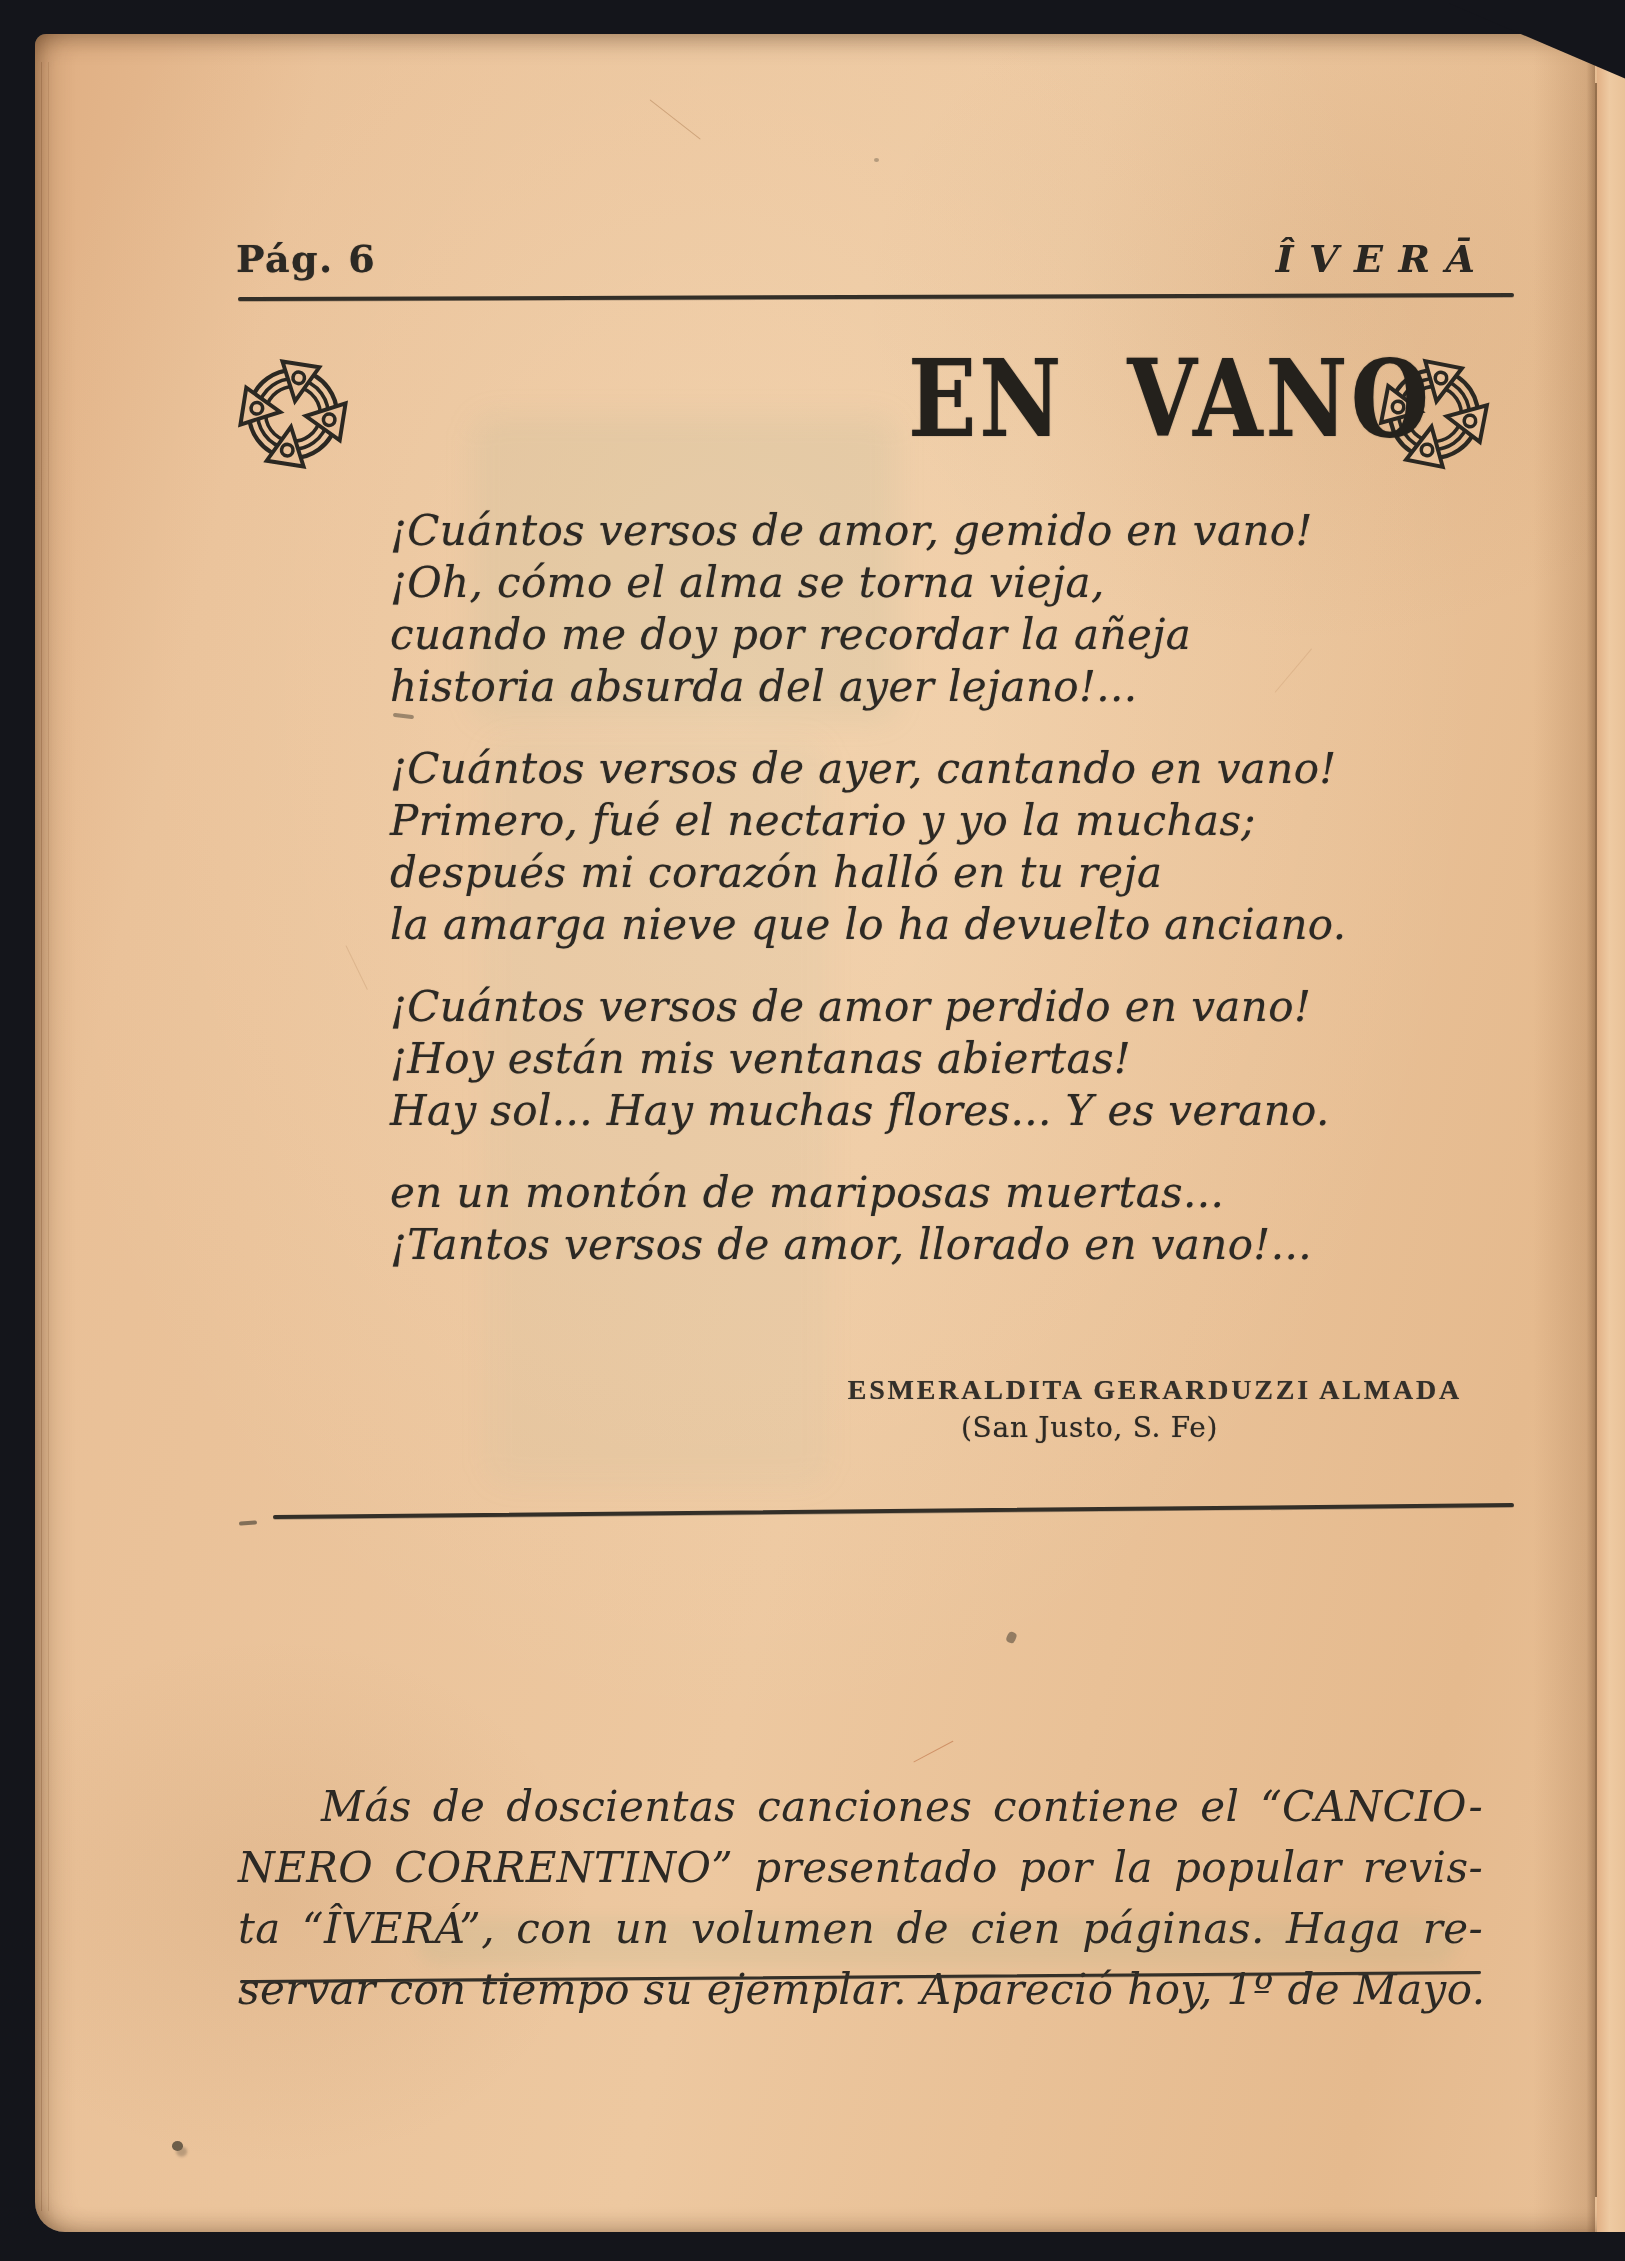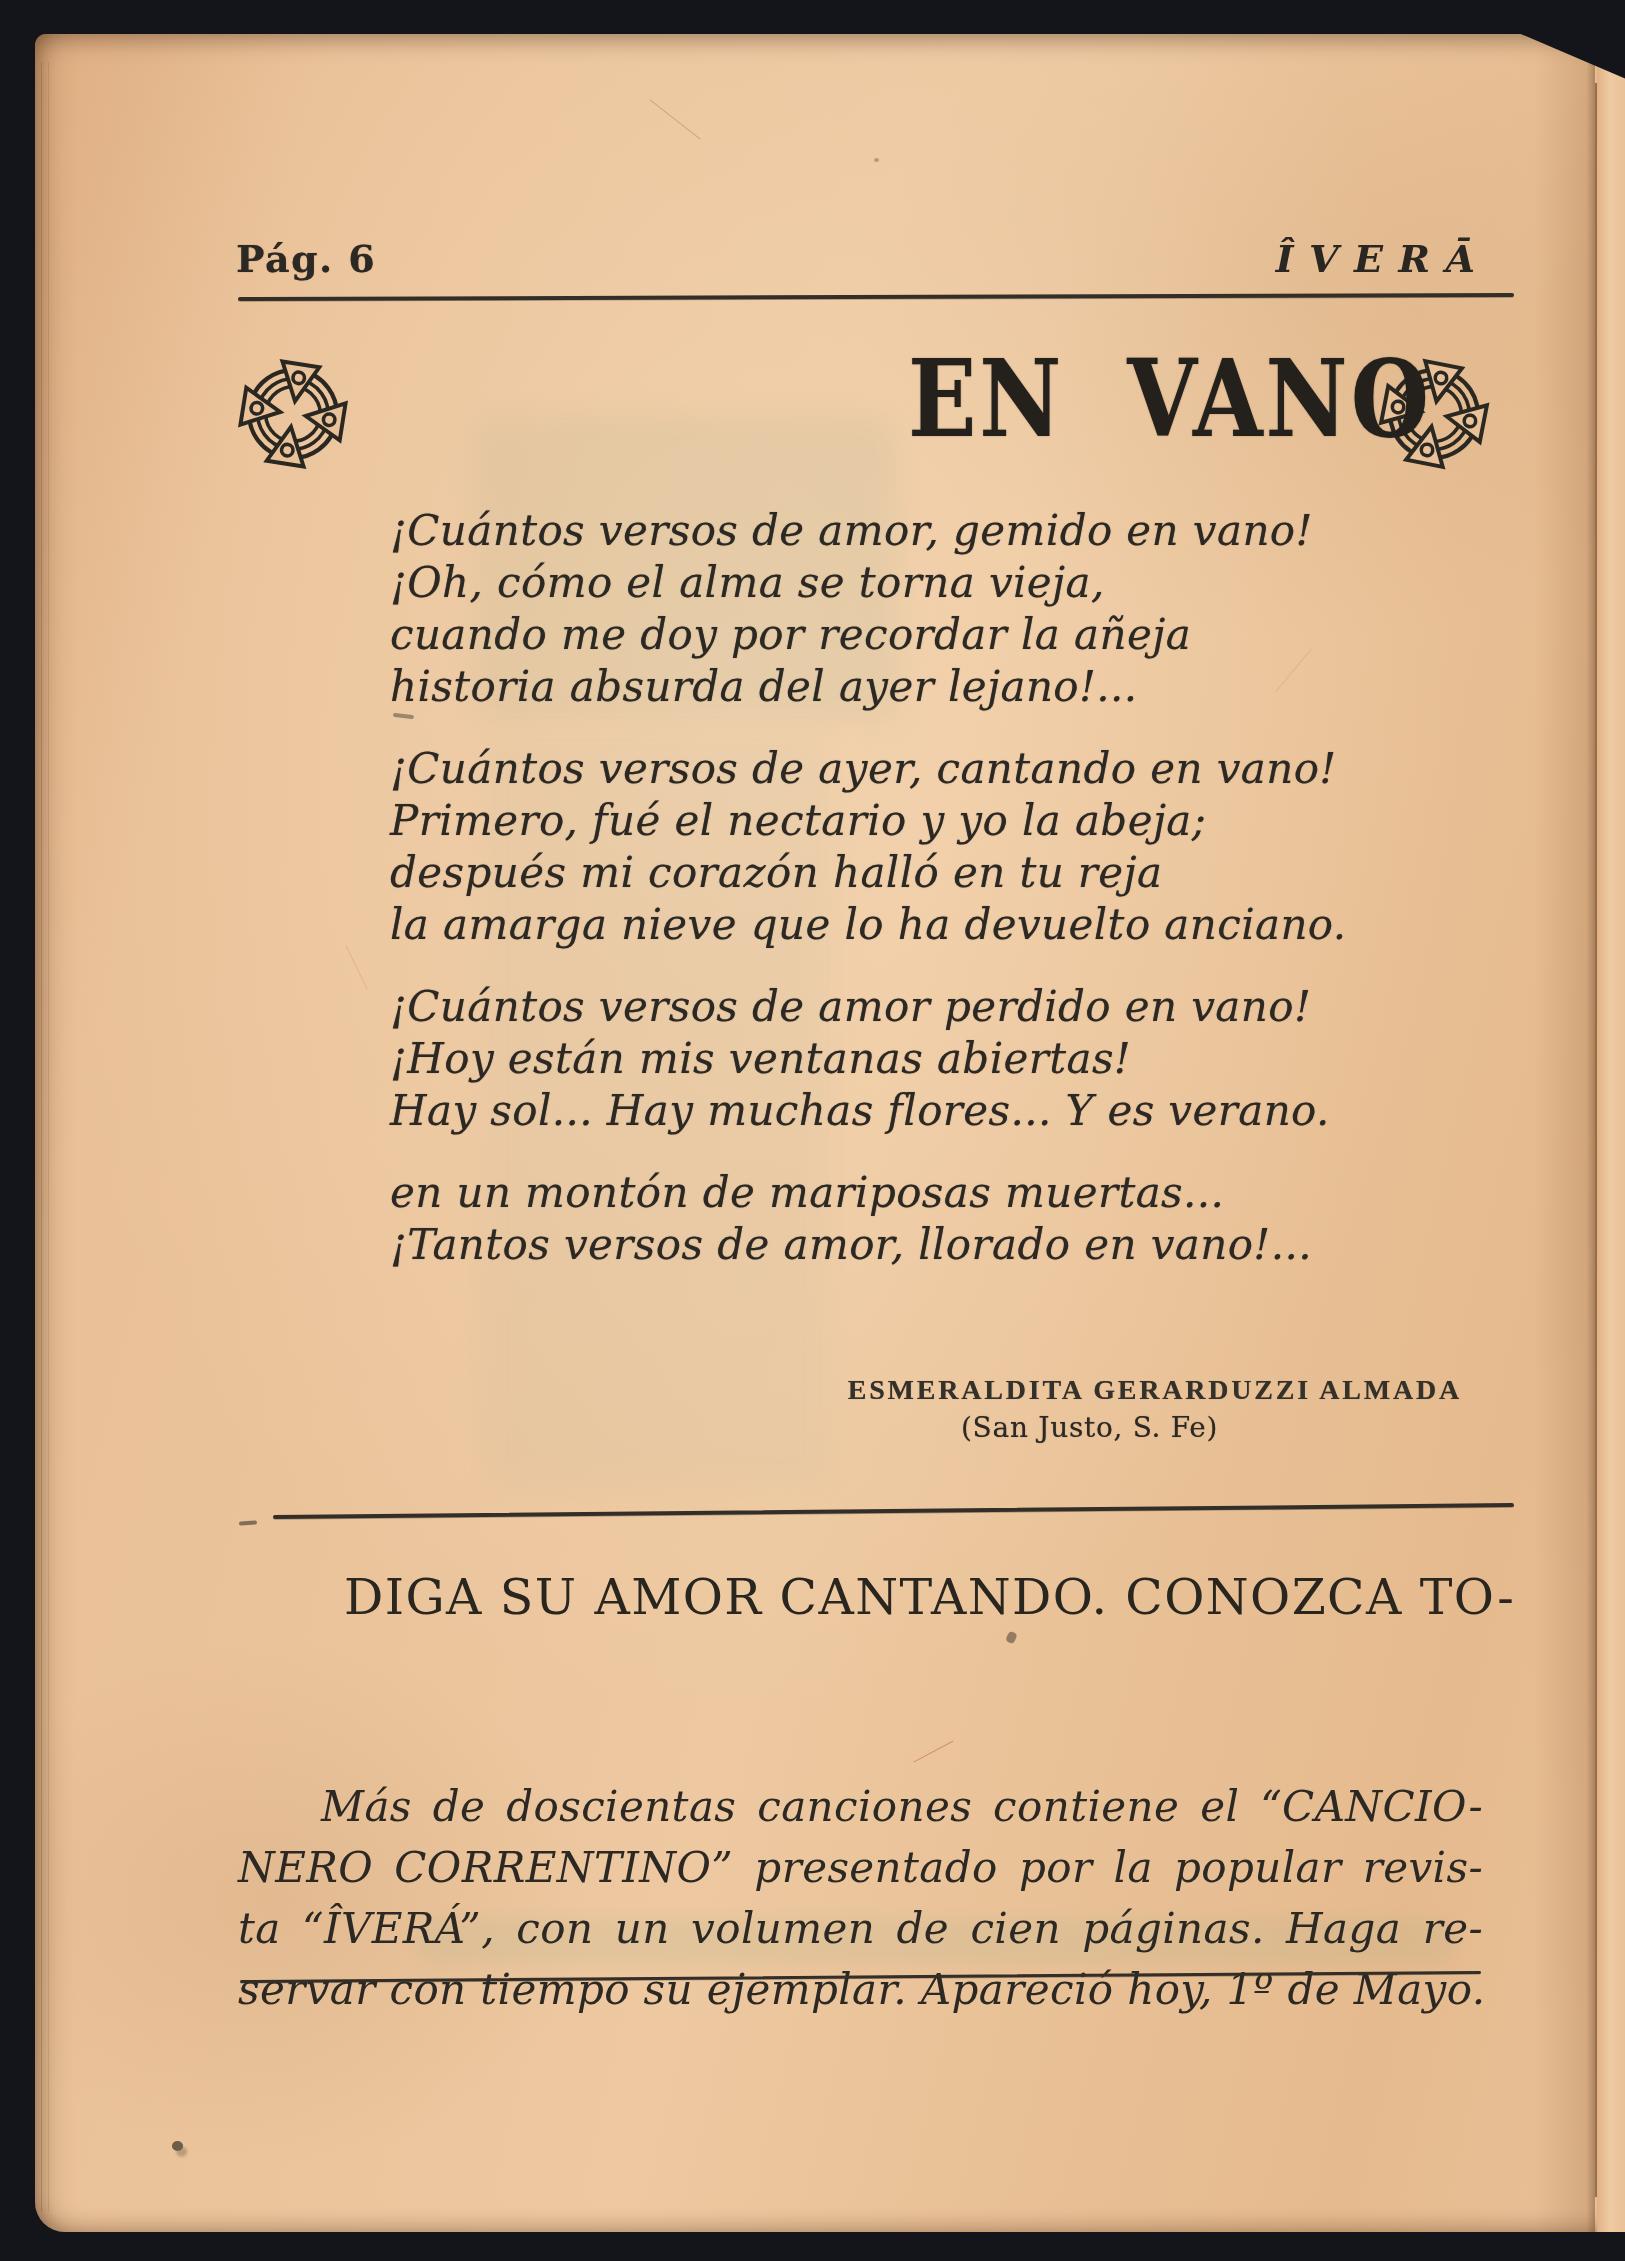--- a/index.html
+++ b/index.html
@@ -135,41 +135,40 @@
 
     <div class="poem ink">
       <div class="stanza">
         <div class="line">¡Cuántos versos de amor, gemido en vano!</div>
         <div class="line">¡Oh, cómo el alma se torna vieja,</div>
         <div class="line">cuando me doy por recordar la añeja</div>
         <div class="line">historia absurda del ayer lejano!...</div>
       </div>
       <div class="stanza">
         <div class="line">¡Cuántos versos de ayer, cantando en vano!</div>
-        <div class="line">Primero, fué el nectario y yo la abeja;</div>
+        <div class="line">Primero, fué el nectario y yo la muchas;</div>
         <div class="line">después mi corazón halló en tu reja</div>
         <div class="line">la amarga nieve que lo ha devuelto anciano.</div>
       </div>
       <div class="stanza">
         <div class="line">¡Cuántos versos de amor perdido en vano!</div>
         <div class="line">¡Hoy están mis ventanas abiertas!</div>
         <div class="line">Hay sol... Hay muchas flores... Y es verano.</div>
       </div>
       <div class="stanza">
         <div class="line">en un montón de mariposas muertas...</div>
         <div class="line">¡Tantos versos de amor, llorado en vano!...</div>
       </div>
     </div>
 
     <div class="sig-name">ESMERALDITA GERARDUZZI ALMADA</div>
     <div class="sig-loc ink">(San Justo, S. Fe)</div>
 
     <div class="rule rule2"></div>
 
-    <div class="ad-head-1">DIGA SU AMOR CANTANDO. CONOZCA TO-</div>
 
     <div class="ad-body">
       <div class="bl indent">Más de doscientas canciones contiene el “CANCIO-</div>
       <div class="bl">NERO CORRENTINO” presentado por la popular revis-</div>
       <div class="bl">ta “ÎVERÁ”, con un volumen de cien páginas. Haga re-</div>
       <div class="bl">servar con tiempo su ejemplar. Apareció hoy, 1º de Mayo.</div>
     </div>
 
     <div class="rule rule3"></div>
 

